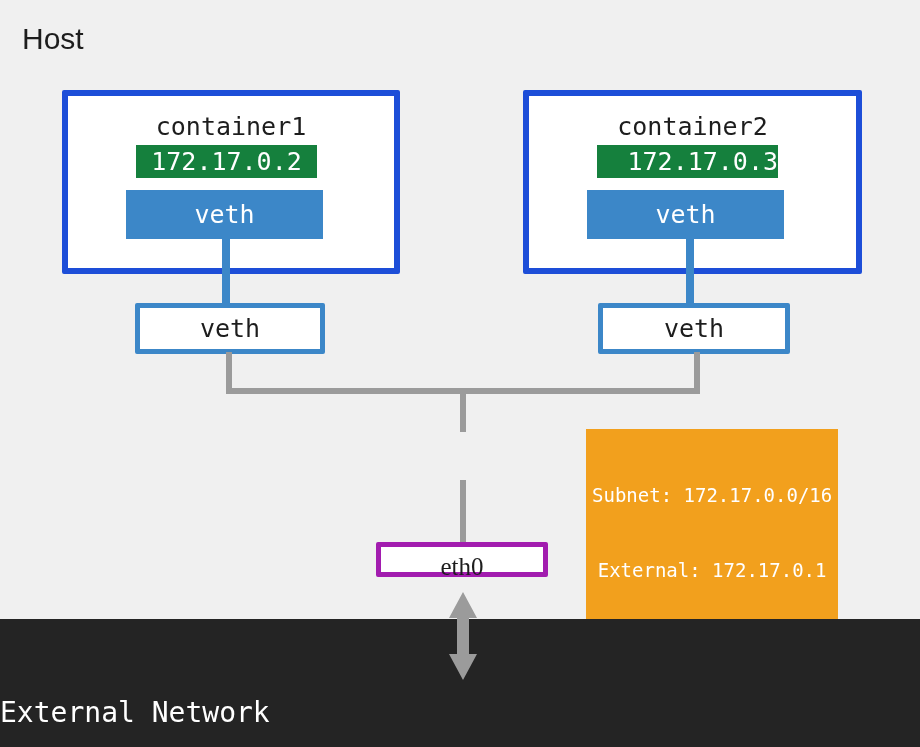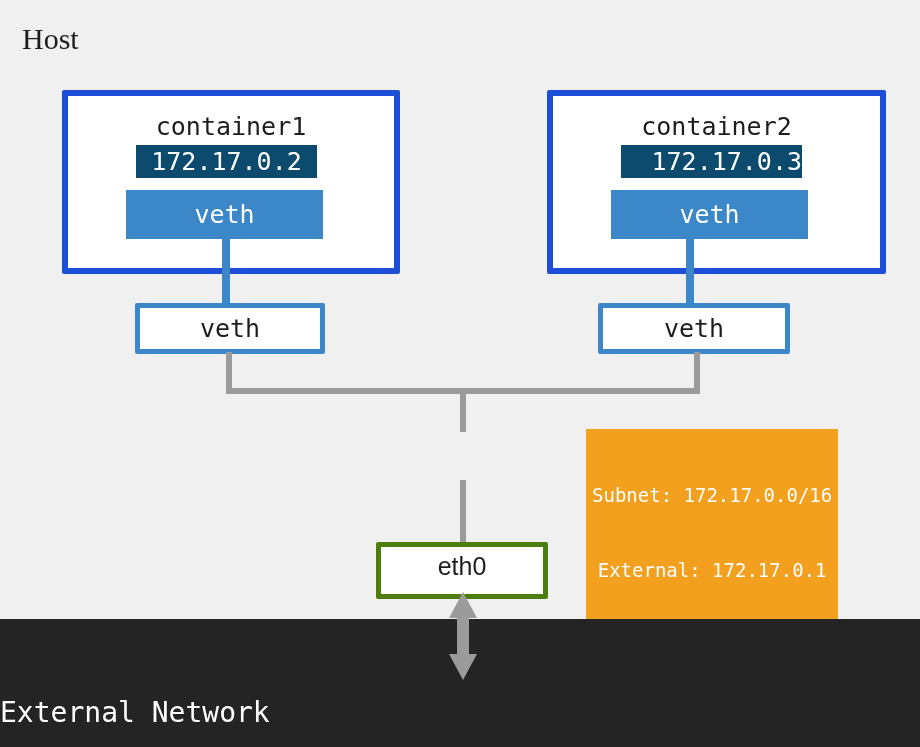--- a/index.html
+++ b/index.html
@@ -17,52 +17,52 @@
   }
 
   
   .host-label {
     position: absolute;
     left: 22px;
     top: 22px;
     font-size: 30px;
     color: #1d1d1d;
     letter-spacing: 0px;
-    font-family: Liberation Serif, serif;
+    font-family: Liberation Sans, sans-serif;
   }
 
   
   .container-box {
     position: absolute;
     box-sizing: border-box;
     background: #ffffff;
     border: 6px solid #1d4ed8;
     border-radius: 2px;
   }
   #container-box-1 { left: 62px;  top: 90px; width: 338px; height: 184px; }
-  #container-box-2 { left: 523px; top: 90px; width: 339px; height: 184px; margin-left: 24px; }
+  #container-box-2 { left: 523px; top: 90px; width: 339px; height: 184px; }
 
   .container-title {
     position: absolute;
     left: 0;
     right: 0;
     top: 16px;
     text-align: center;
     font-size: 25px;
     color: #1d1d1d;
     font-family: "DejaVu Sans Mono", "Liberation Mono", monospace;
   }
 
   .ip-badge {
     position: absolute;
     top: 49px;
     height: 33px;
     line-height: 33px;
     text-align: center;
-    background: #0c4a6e;
+    background: #15803d;
     color: #ffffff;
     font-size: 25px;
     font-family: "DejaVu Sans Mono", "Liberation Mono", monospace;
   }
   #ip-badge-1 { left: 68px; width: 181px; }
   #ip-badge-2 { left: 68px; width: 181px; text-align: right; }
 
   .veth-inner {
     position: absolute;
     top: 94px;
@@ -102,29 +102,29 @@
     border-radius: 2px;
     text-align: center;
     line-height: 42px;
     font-size: 25px;
     color: #1d1d1d;
     font-family: "DejaVu Sans Mono", "Liberation Mono", monospace;
   }
   #eth0-box {
     position: absolute;
     box-sizing: border-box;
-    left: 376px; top: 542px; width: 172px; height: 57px;
-    background: #ffffff;
-    border: 5px solid #4d7c0f;
+    left: 376px; top: 542px; width: 172px; height: 35px;
+    background: #ffffff;
+    border: 5px solid #a21caf;
     border-radius: 2px;
     text-align: center;
     line-height: 39px;
     font-size: 25px;
     color: #1d1d1d;
-    font-family: Liberation Sans, sans-serif;
+    font-family: Liberation Serif, serif;
   }
 
   
   #network-info {
     position: absolute;
     left: 586px;
     top: 429px;
     background: #f2a01d;
     color: #ffffff;
     font-size: 19px;

